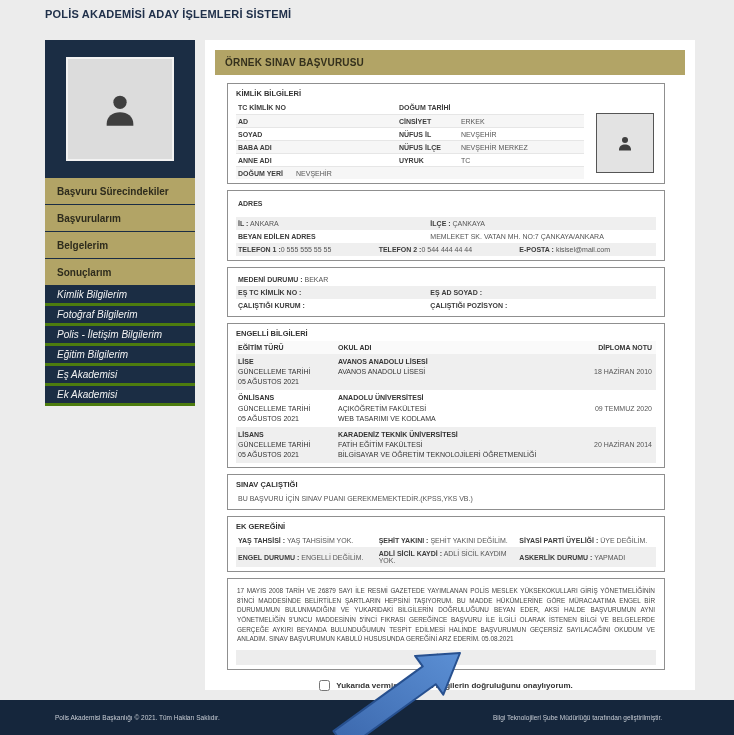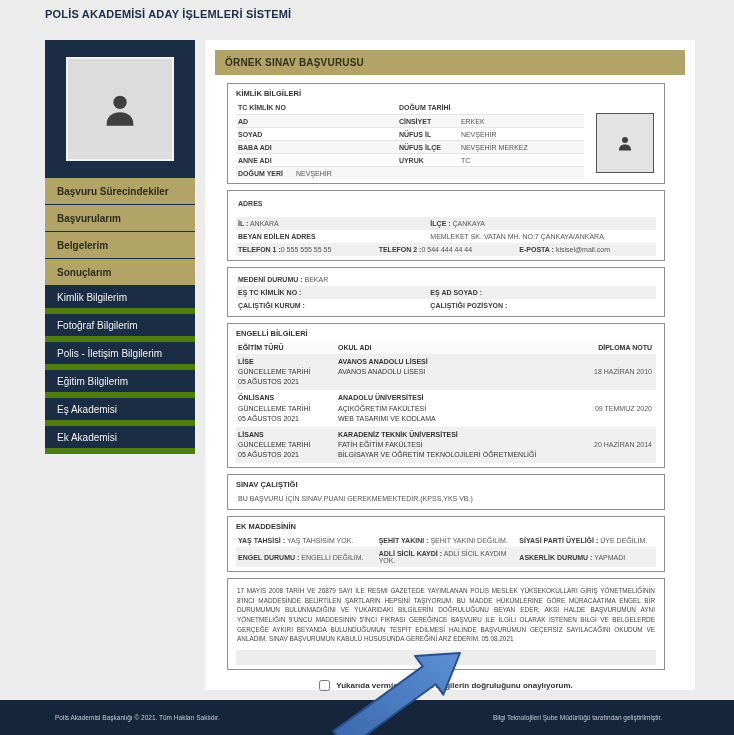--- a/index.html
+++ b/index.html
@@ -24,21 +24,21 @@
   .avatar-inner {
     width:108px; height:104px; background:#dcdcdc;
     border:2px solid #f2f2f2;
     display:flex; align-items:center; justify-content:center;
   }
   .menu-item {
     font-size:10px; padding:0 12px; height:27px;
     display:flex; align-items:center; cursor:pointer;
   }
   .menu-item.gold { background:#b2a466; color:#2e2c1d; border-bottom:1px solid #1b2d44; font-weight:bold;}
-  .menu-item.navy { background:#1b2d44; color:#f2f2f2; border-bottom:6px solid #4d7c0f; height:28px;}
+  .menu-item.navy { background:#1b2d44; color:#f2f2f2; border-bottom:3px solid #4d7c0f; height:20px;font-style:italic;}
   
   .main-card {
     position:absolute; left:205px; top:40px; width:490px; height:650px;
     background:#fff; padding:8px 0 0 0;
   }
   .main-header {
     margin:2px 10px 8px 10px; background:#b2a466; color:#34301c;
     font-size:10px; font-weight:bold; padding:7px 10px; letter-spacing:.2px;
   }
   .sections { padding:0 30px 0 22px; }
@@ -285,21 +285,21 @@
     </div>
 
     <div class="sec">
       <div class="sec-title">SINAV ÇALIŞTIĞI</div>
       <div class="row">
         <span class="val">BU BAŞVURU İÇİN SINAV PUANI GEREKMEMEKTEDİR.(KPSS,YKS VB.)</span>
       </div>
     </div>
 
     <div class="sec">
-      <div class="sec-title">EK MADDESİNİN</div>
+      <div class="sec-title">EK GEREĞİNİ</div>
       <div class="row cols3">
         <span><span class="lbl">YAŞ TAHSİSİ :</span> <span class="val">YAŞ TAHSİSİM YOK.</span></span>
         <span><span class="lbl">ŞEHİT YAKINI :</span> <span class="val">ŞEHİT YAKINI DEĞİLİM.</span></span>
         <span><span class="lbl">SİYASİ PARTİ ÜYELİĞİ :</span> <span class="val">ÜYE DEĞİLİM.</span></span>
       </div>
       <div class="row cols3 stripe">
         <span><span class="lbl">ENGEL DURUMU :</span> <span class="val">ENGELLİ DEĞİLİM.</span></span>
         <span><span class="lbl">ADLİ SİCİL KAYDİ :</span> <span class="val">ADLİ SİCİL KAYDIM YOK.</span></span>
         <span><span class="lbl">ASKERLİK DURUMU :</span> <span class="val">YAPMADI</span></span>
       </div>

